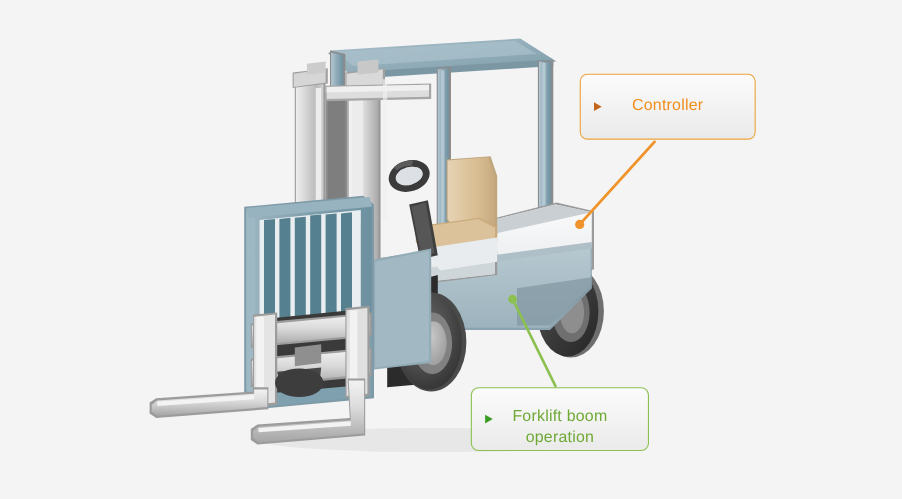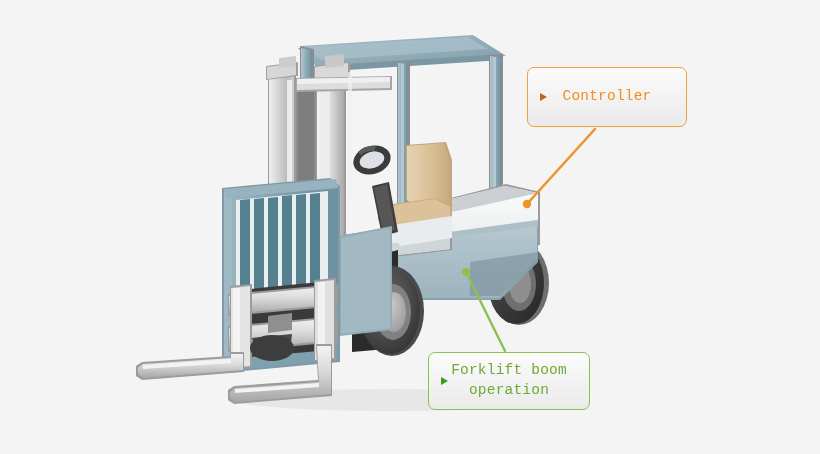--- a/index.html
+++ b/index.html
@@ -5,21 +5,21 @@
   html,body{margin:0;padding:0;}
   body{
     width:820px;height:454px;
     background:#f4f4f4;
     font-family:"Liberation Sans", sans-serif;
     overflow:hidden;
     position:relative;
   }
   #stage{
     position:absolute;inset:0;
-    width:740px;height:454px;font-family:Liberation Mono, monospace;
+    width:740px;height:454px;
   }
   .layer{position:absolute;top:0;left:0;width:820px;height:454px;}
   .callout{
     position:absolute;
     border-radius:7px;
     background:linear-gradient(180deg,#fbfbfb 0%,#f2f2f2 55%,#eaeaea 100%);
     box-sizing:border-box;
     display:flex;
     align-items:center;
     justify-content:center;
@@ -40,20 +40,21 @@
   }
   #callout-controller{
     left:527px;top:67px;width:160px;height:60px;
     border:1.6px solid #eda23a;
   }
   #callout-controller .bullet{border-left:7px solid #c2641a;}
   #callout-controller .ctext{color:#f08d1c;font-size:14.5px;}
   #callout-boom{
     left:428px;top:352px;width:162px;height:58px;
     border:1.6px solid #8cc152;
+    align-items:flex-end;
   }
   #callout-boom .bullet{border-left:7px solid #3b9c23;}
   #callout-boom .ctext{color:#6fa935;font-size:14.5px;}
 </style>
 </head>
 <body>
 
 <div id="stage">
 
   <svg class="layer" viewBox="0 0 820 454">

